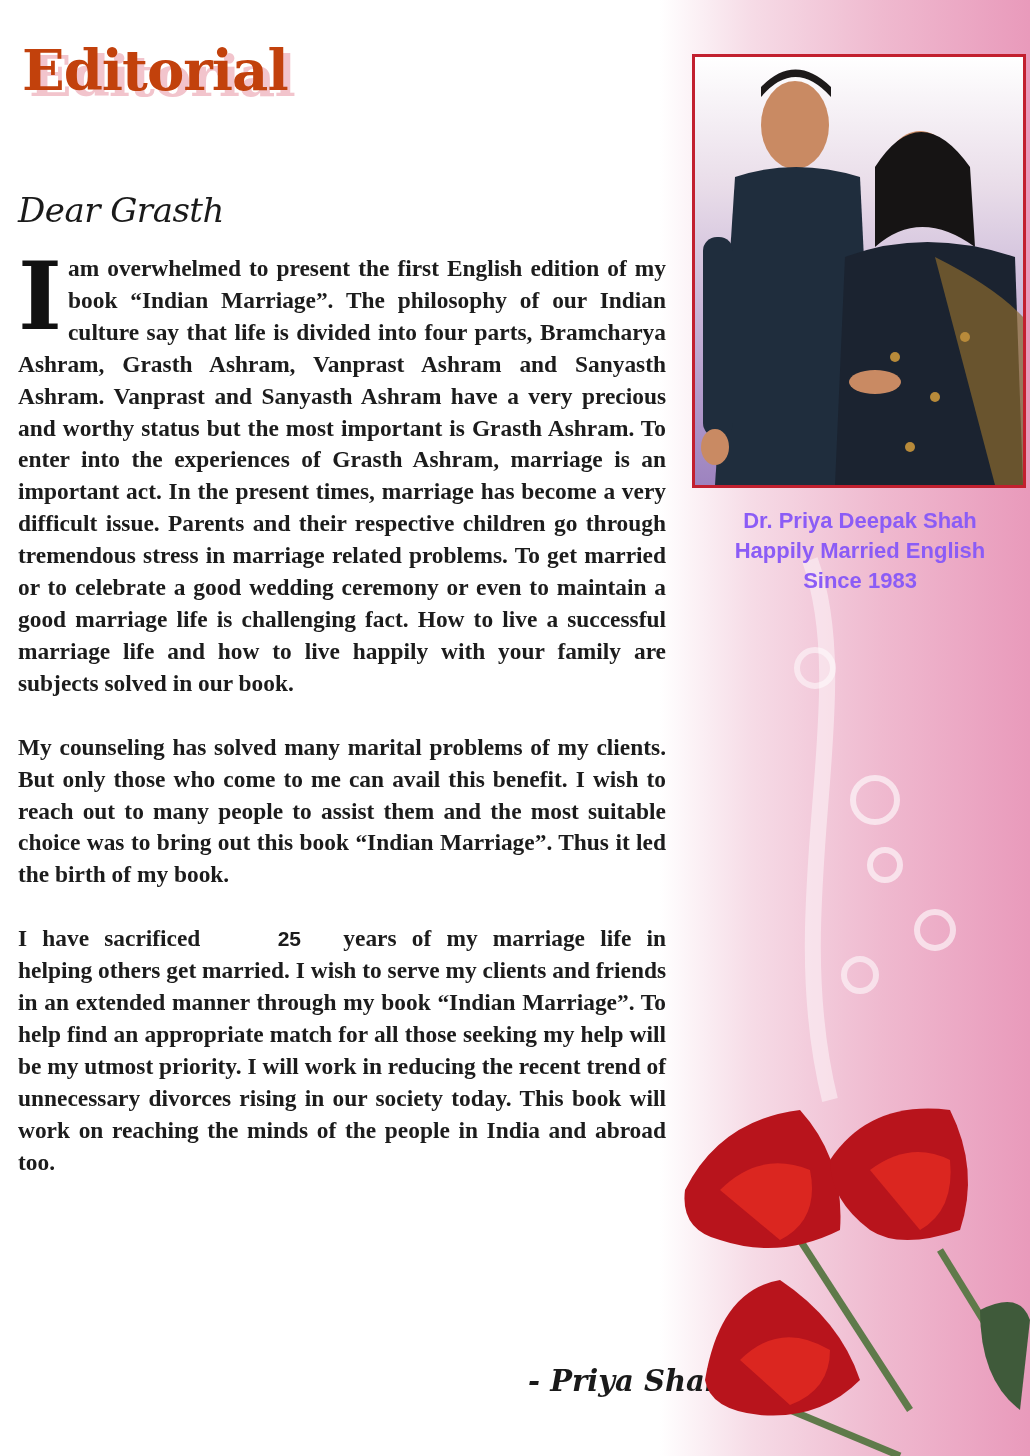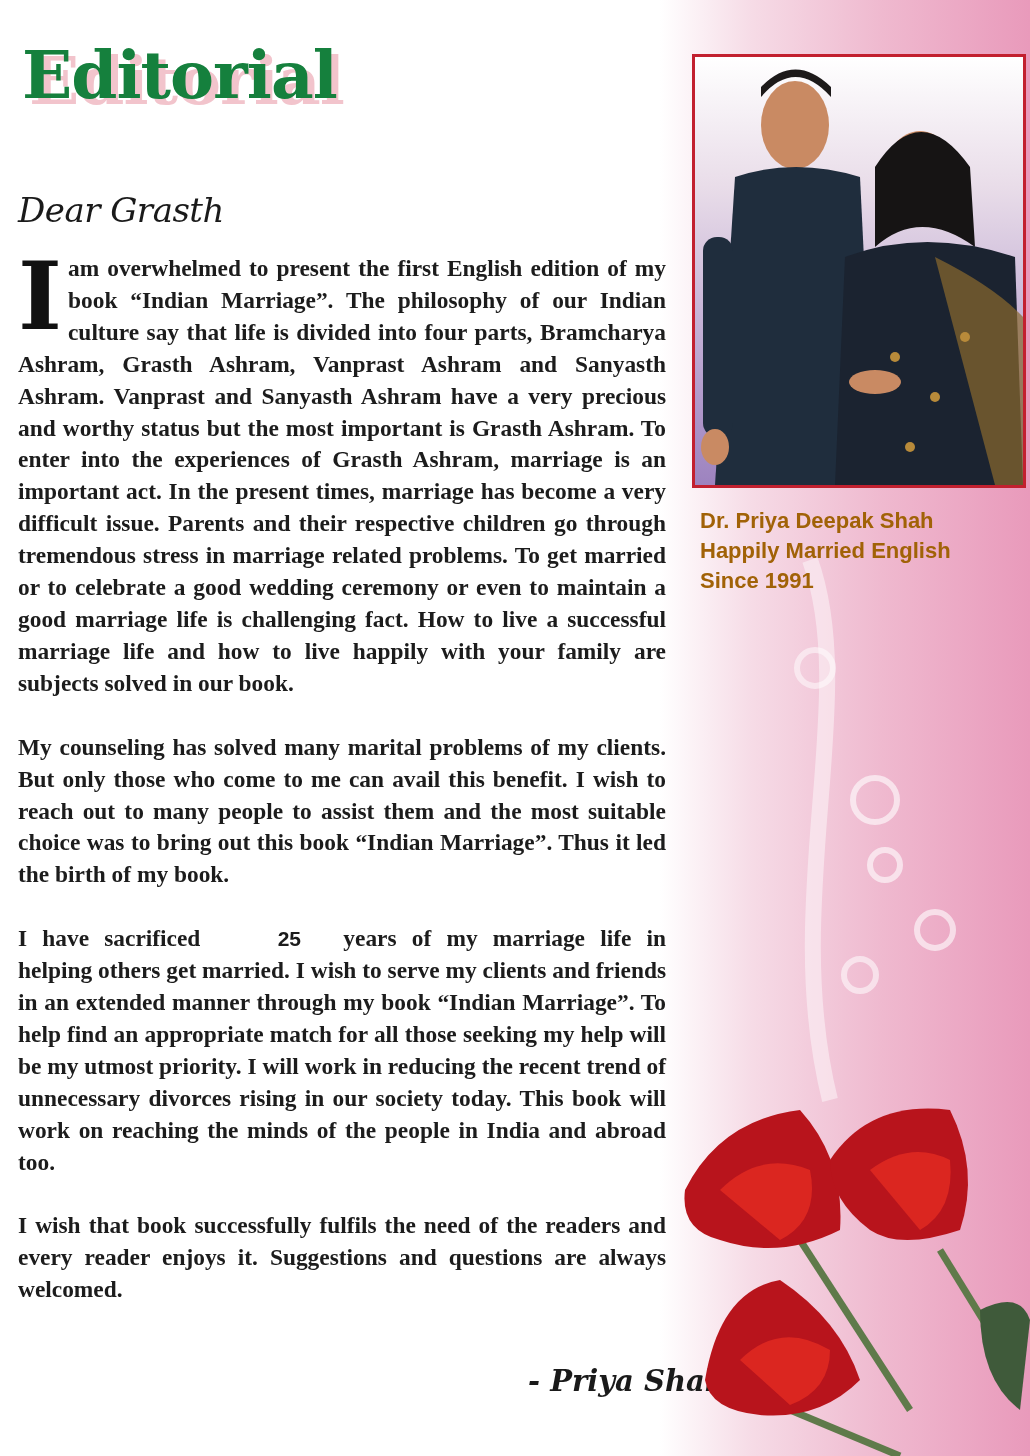--- a/index.html
+++ b/index.html
@@ -10,21 +10,21 @@
   }
   
   .right-panel {
     position:absolute; left:660px; top:0; width:370px; height:1456px;
     background:linear-gradient(90deg, rgba(255,255,255,1) 0%, #f6dbe6 25%, #efb9cf 60%, #e99abb 100%);
   }
   .swirl { position:absolute; left:0; top:0; width:370px; height:1456px; }
   .title {
     position:absolute; left:22px; top:42px;
     font-family:"DejaVu Serif", serif; font-weight:bold;
-    font-size:66px; letter-spacing:-1px; color:#15803d;
+    font-size:56px; letter-spacing:-1px; color:#c2410c;
     text-shadow:7px 6px 0 #f2c4cc;
     line-height:1;
   }
   .salutation {
     position:absolute; left:18px; top:190px;
     font-family:"DejaVu Serif", serif; font-style:italic;
     font-size:34px; color:#1a1a1a; letter-spacing:-0.5px;
   }
   .body-text {
     position:absolute; left:18px; top:253px; width:648px;
@@ -47,21 +47,21 @@
   }
   .photo-frame {
     position:absolute; left:692px; top:54px; width:334px; height:434px;
     border:3px solid #c2202f; box-sizing:border-box;
     background:linear-gradient(180deg, #ffffff 0%, #e9dde9 30%, #b19acb 80%, #9d83bf 100%);
     overflow:hidden;
   }
   .caption {
     position:absolute; left:700px; top:506px; width:320px;
     font-family:"Liberation Sans", sans-serif; font-weight:bold;
-    font-size:22px; line-height:30px; color:#a16207; 
+    font-size:22px; line-height:30px; color:#8b5cf6; text-align:center;
   }
   .caption div { margin:0; }
   .roses { position:absolute; left:680px; top:1080px; width:350px; height:376px; }
 </style>
 </head>
 <body>
 
 <div class="right-panel">
   <svg class="swirl" viewBox="0 0 370 1456">
     <path d="M150 560 C 200 700, 120 900, 170 1100" stroke="rgba(255,255,255,0.45)" stroke-width="16" fill="none"></path>
@@ -77,21 +77,20 @@
 <div class="salutation">Dear Grasth</div>
 
 <div class="body-text">
   <p>
     <span class="dropcap">I</span><span> am overwhelmed to present the first English edition of my book “Indian Marriage”. The philosophy of our Indian culture say that life is divided into four parts, Bramcharya Ashram, Grasth Ashram, Vanprast Ashram and Sanyasth Ashram. Vanprast and Sanyasth Ashram have a very precious and worthy status but the most important is Grasth Ashram. To enter into the experiences of Grasth Ashram, marriage is an important act. In the present times, marriage has become a very difficult issue. Parents and their respective children go through tremendous stress in marriage related problems. To get married or to celebrate a good wedding ceremony or even to maintain a good marriage life is challenging fact.  How to live a successful marriage life and how to live happily with your family are subjects solved in our book.</span>
   </p>
   <p>My counseling has solved many marital problems of my clients. But only those who come to me can avail this benefit. I wish to reach out to many people to assist them and the most suitable choice was to bring out this book “Indian Marriage”. Thus it led the birth of my book.</p>
   <p>
     <span>I have sacrificed</span><span class="num">25</span><span>years of my marriage life in helping others get married.  I wish to serve my clients and friends in an extended manner through my book “Indian Marriage”.  To help find an appropriate match for all those seeking my help will be my utmost priority. I will work in reducing the recent trend of unnecessary divorces rising in our society today. This book will work on reaching the minds of the people in India and abroad too.</span>
   </p>
-  <p>I wish that book successfully fulfils the need of the readers and every reader enjoys it. Suggestions and questions are always welcomed.</p>
 </div>
 
 <div class="signature">- Priya Shah</div>
 
 <div class="photo-frame">
   <svg width="328" height="428" viewBox="0 0 328 428">
 
     <ellipse cx="100" cy="68" rx="34" ry="44" fill="#c98a63"></ellipse>
     <path d="M66 40 Q100 0 136 40 L136 30 Q100 -5 66 30 Z" fill="#1d1a1a"></path>
     <path d="M40 120 Q100 100 165 120 L180 428 L20 428 Z" fill="#1f2d3d"></path>
@@ -106,21 +105,21 @@
     <circle cx="240" cy="340" r="5" fill="#b88a3a"></circle>
     <circle cx="270" cy="280" r="5" fill="#b88a3a"></circle>
     <circle cx="215" cy="390" r="5" fill="#b88a3a"></circle>
     <ellipse cx="180" cy="325" rx="26" ry="12" fill="#c98a63"></ellipse>
   </svg>
 </div>
 
 <div class="caption">
   <div>Dr. Priya Deepak Shah</div>
   <div>Happily Married English</div>
-  <div>Since 1991</div>
+  <div>Since 1983</div>
 </div>
 
 <svg class="roses" viewBox="0 0 350 376">
   <path d="M120 160 L230 330" stroke="#5f7a4a" stroke-width="7"></path>
   <path d="M260 170 L340 300" stroke="#5f7a4a" stroke-width="7"></path>
   <path d="M110 330 L220 376" stroke="#5f7a4a" stroke-width="7"></path>
   <path d="M300 230 Q340 210 350 240 L340 330 Q300 300 300 230 Z" fill="#3f5a3a"></path>
   <path d="M5 110 Q40 40 120 30 Q165 80 160 150 Q100 180 40 160 Q0 150 5 110 Z" fill="#b8141c"></path>
   <path d="M40 110 Q80 70 130 90 Q140 140 100 160 Z" fill="#e42a22" opacity="0.8"></path>
   <path d="M150 80 Q190 20 270 30 Q300 90 280 150 Q220 170 190 150 Q150 120 150 80 Z" fill="#b8141c"></path>

